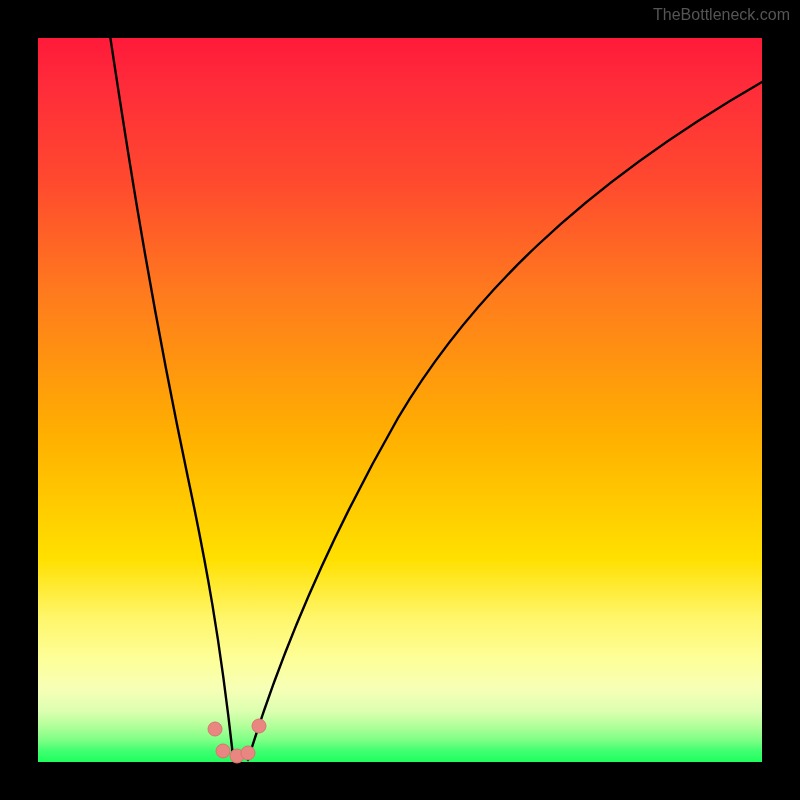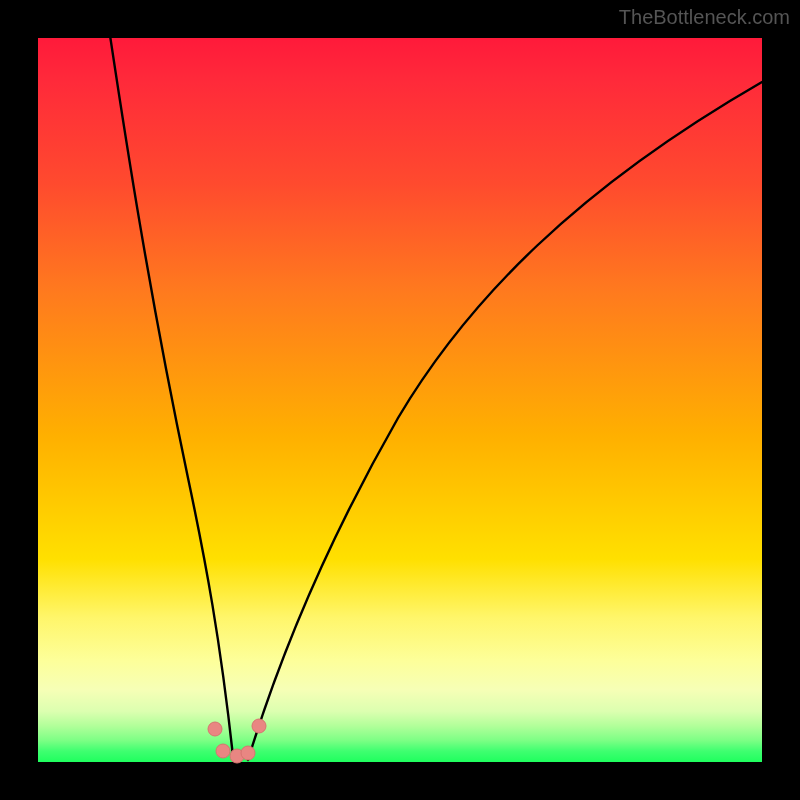--- a/index.html
+++ b/index.html
@@ -42,21 +42,21 @@
       #7dff85 97%,
       #3fff70 98.5%,
       #1fff5e 100%
     );
   }
   .watermark {
     position: absolute;
     top: 6px;
     right: 10px;
     color: #555;
-    font-size: 20px;
+    font-size: 16px;
     font-weight: 500;
     user-select: none;
     margin-left: 32px;
   }
   svg.curves {
     position: absolute;
     left: 0;
     top: 0;
     width: 724px;
     height: 724px;

